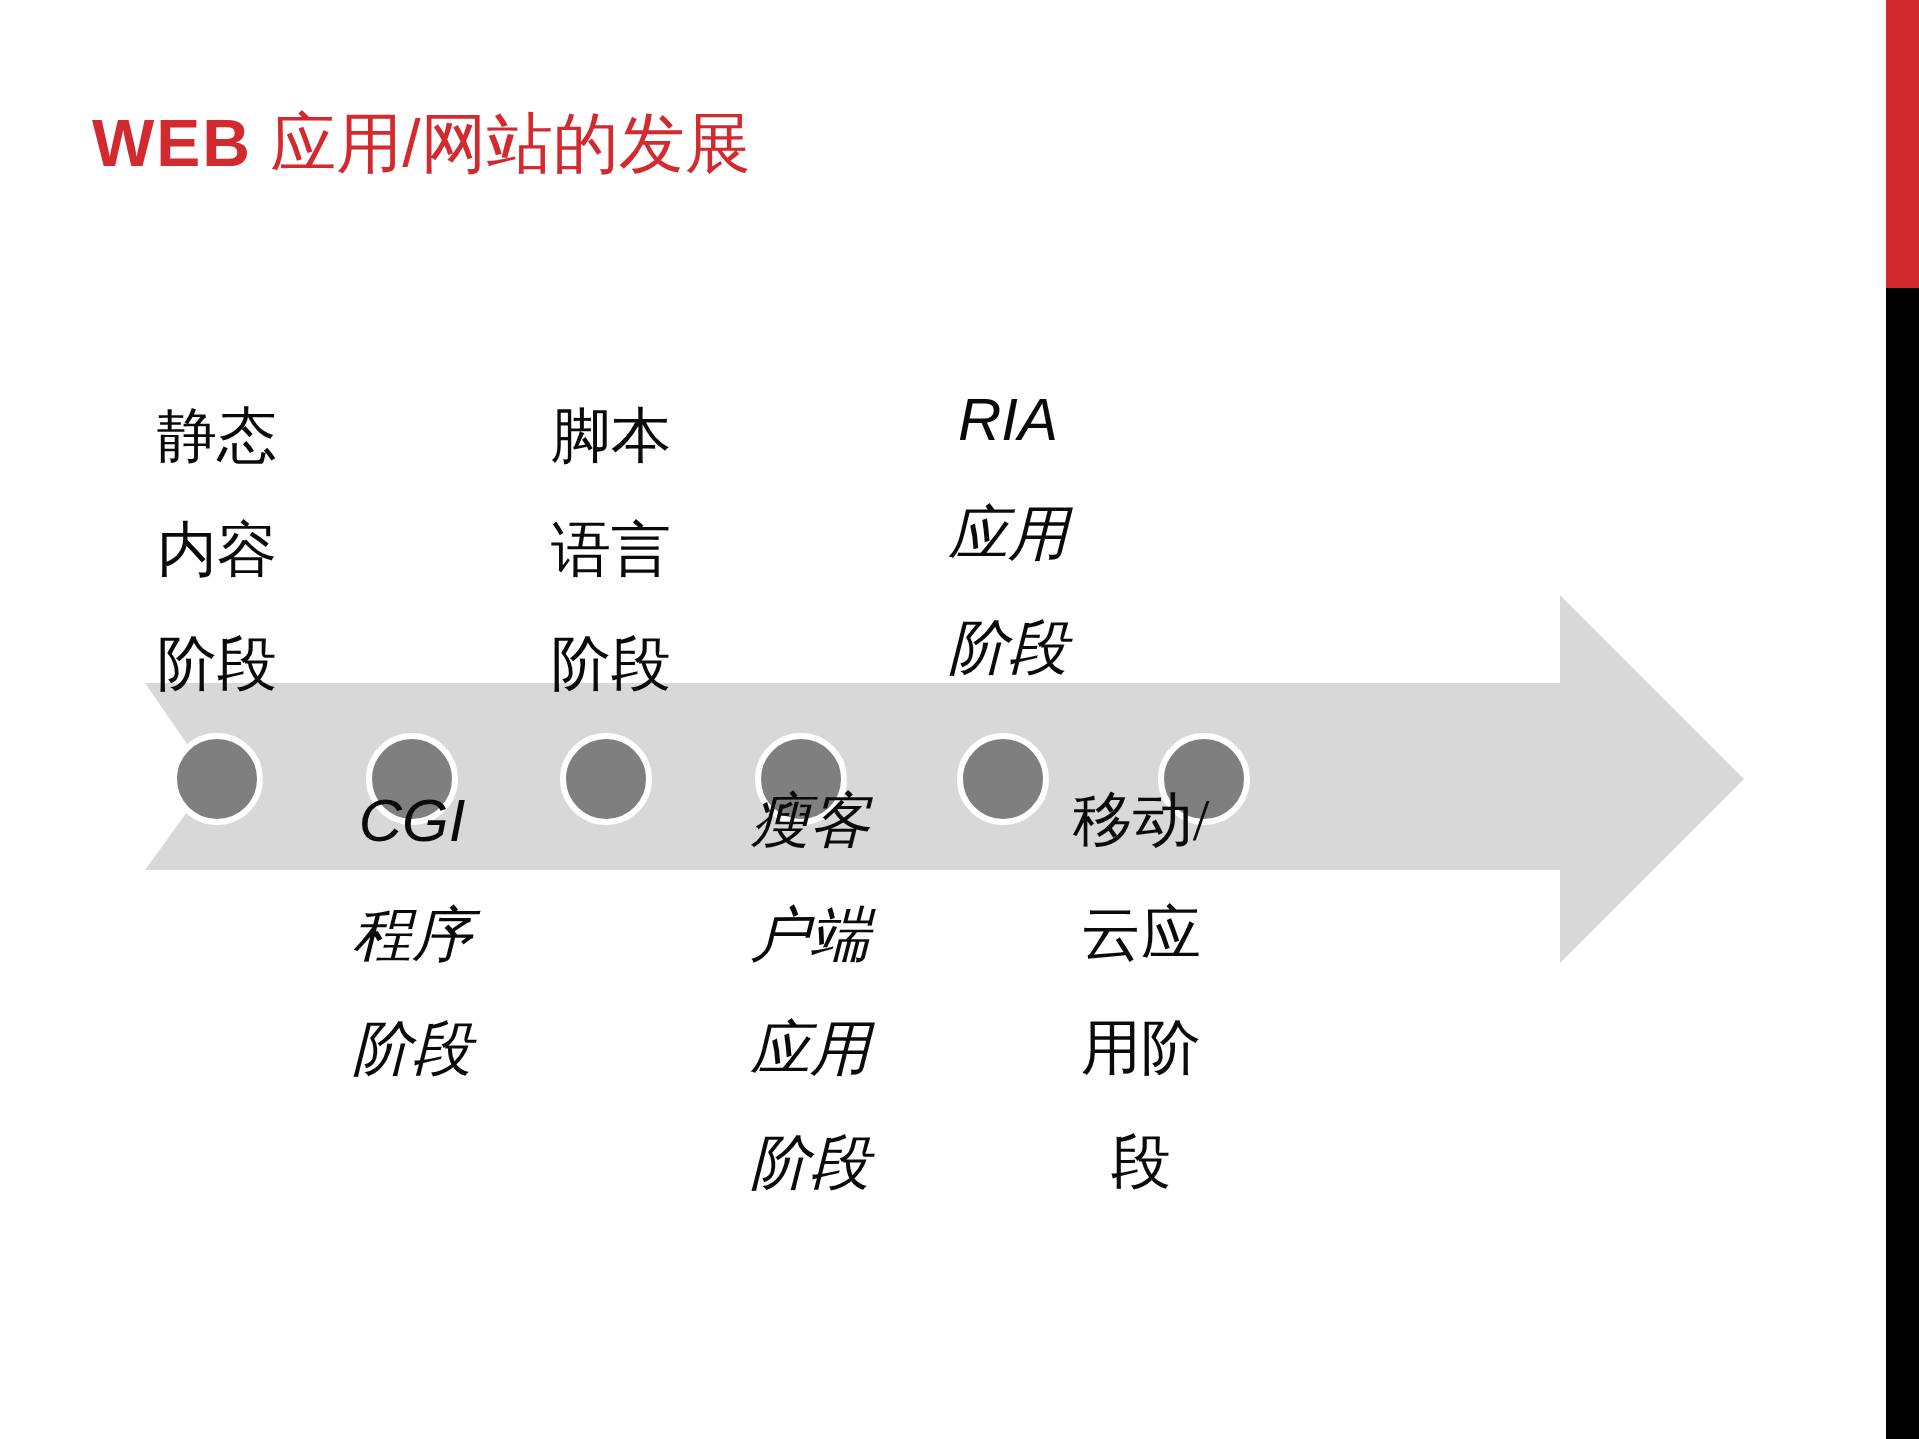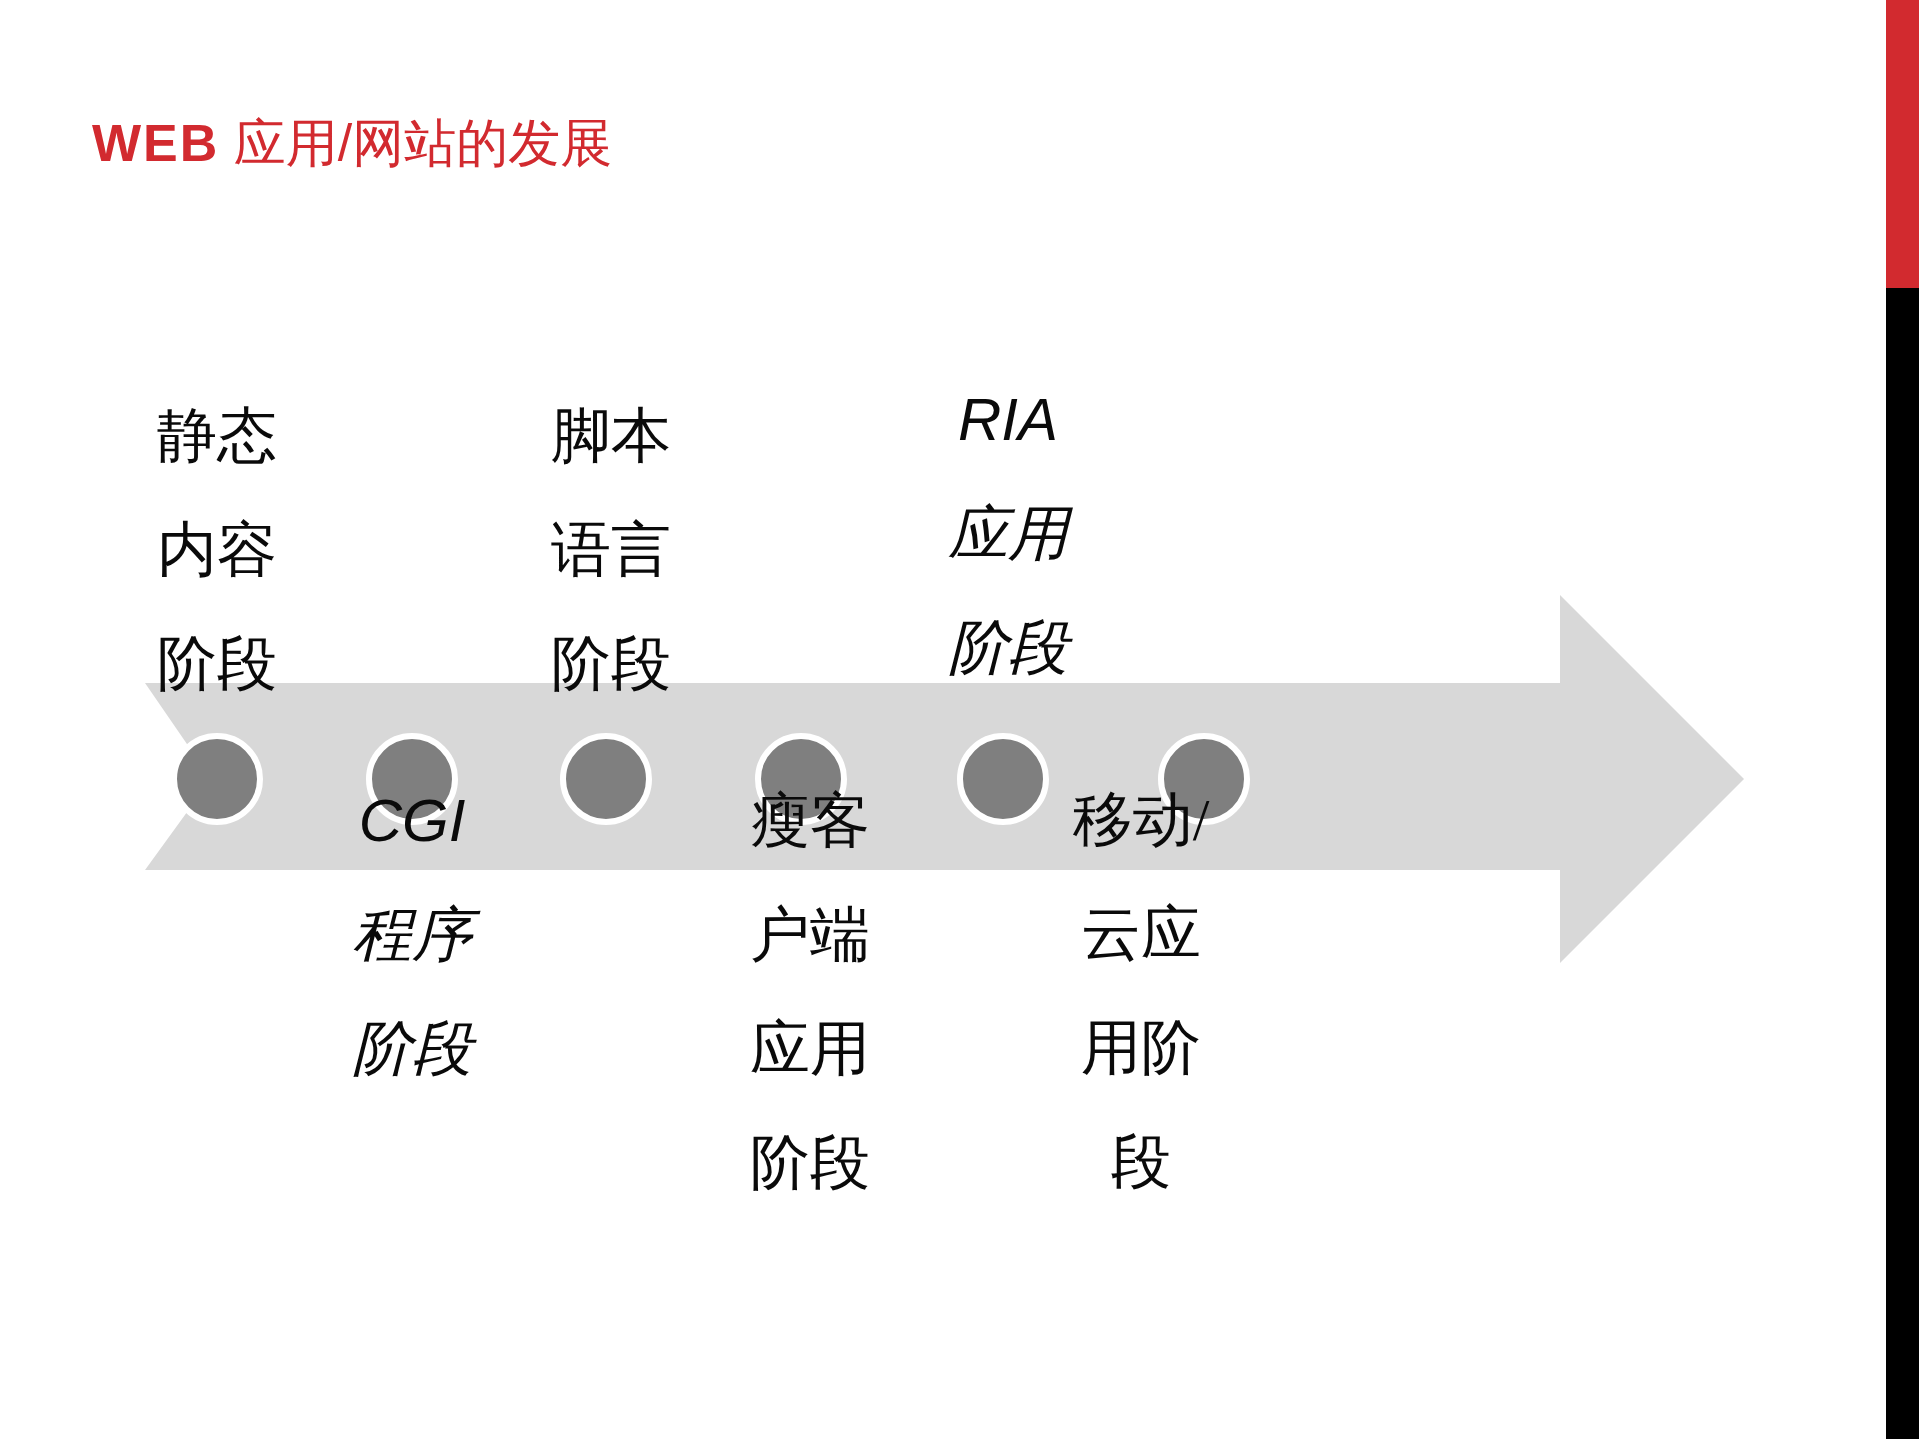--- a/index.html
+++ b/index.html
@@ -29,21 +29,21 @@
   .edge-bar-black { top: 288px; bottom: 0; }
 
   
   #title {
     position: absolute;
     left: 92px;
     top: 88px;
     width: 1500px;
     height: 110px;
     line-height: 110px;
-    font-size: 52px;
+    font-size: 66px;
     white-space: nowrap;
     letter-spacing: 0px;
   }
   #title .t-web {
     font-weight: bold;
     letter-spacing: 2px;
   }
   #title .t-rest {
     font-weight: normal;
   }
@@ -122,21 +122,21 @@
     <span class="ln">应用</span>
     <span class="ln">阶段</span>
   </div>
 
   <div class="stage-label below" style="left:317px; top:735px;font-style:italic;">
     <span class="ln">CGI</span>
     <span class="ln">程序</span>
     <span class="ln">阶段</span>
   </div>
 
-  <div class="stage-label below" style="left:715px; top:735px;">
+  <div class="stage-label below" style="left:715px; top:735px;font-style:italic;">
     <span class="ln">瘦客</span>
     <span class="ln">户端</span>
     <span class="ln">应用</span>
     <span class="ln">阶段</span>
   </div>
 
   <div class="stage-label below" style="left:1046px; top:735px;font-family:Liberation Serif, serif;">
     <span class="ln">移动/</span>
     <span class="ln">云应</span>
     <span class="ln">用阶</span>

